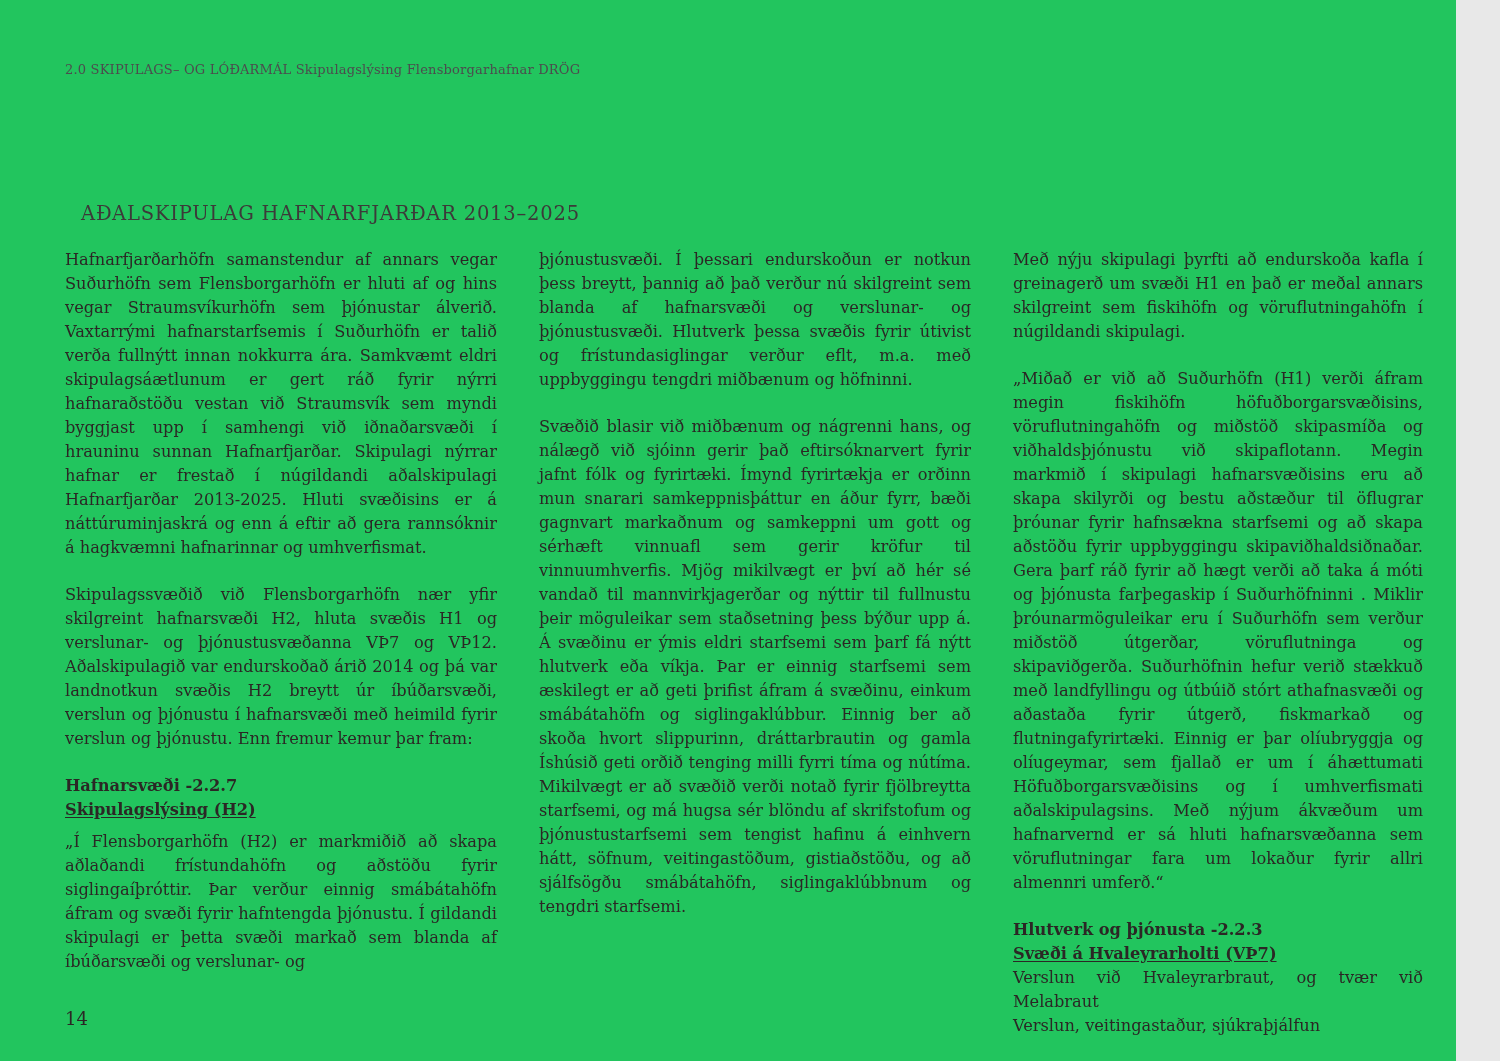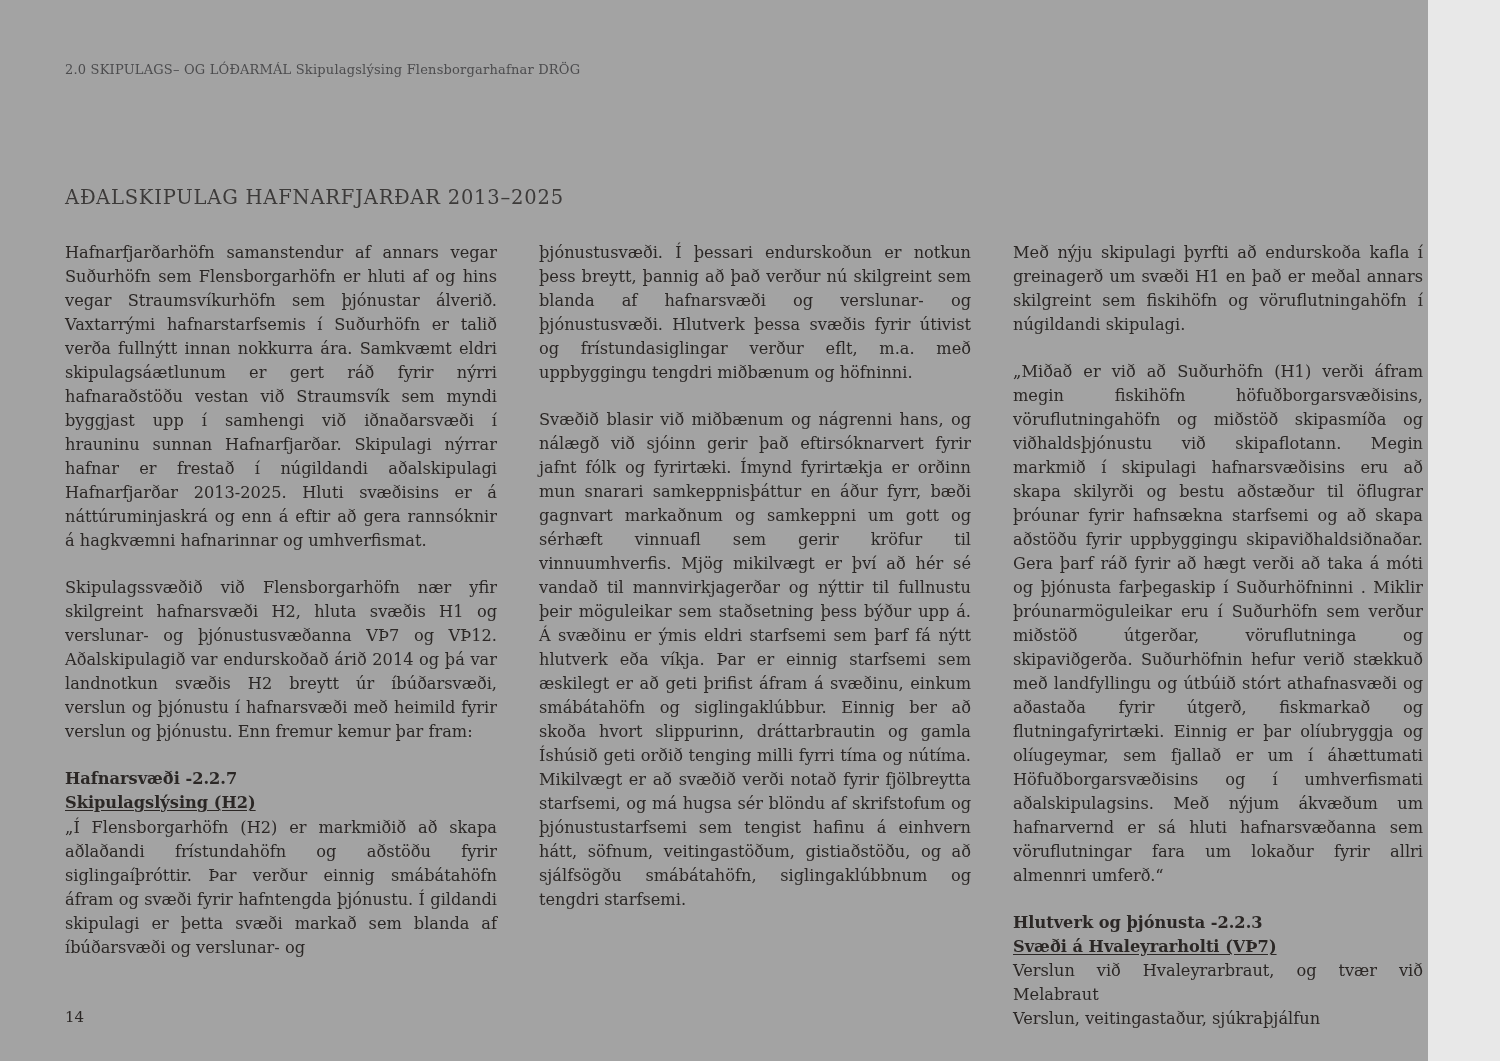--- a/index.html
+++ b/index.html
@@ -4,39 +4,40 @@
 <style>
   html, body {
     margin: 0;
     padding: 0;
     background: #e8e8e8;
   }
   .page {
     position: relative;
     width: 1428px;
     height: 1061px;
-    background: #a3a3a3;
+    background: #22c55e;
     font-family: "DejaVu Serif", serif;
     color: #2b2725;
     overflow: hidden;
+    padding-left: 28px;
   }
   .running-header {
     position: absolute;
     left: 65px;
     top: 62px;
     font-size: 13px;
     letter-spacing: 0.2px;
     color: #4c4c4e;
     white-space: nowrap;
   }
   .doc-title {
     position: absolute;
     left: 65px;
     top: 186px;
-    margin: 0;
+    margin: 16px;
     font-size: 19.5px;
     font-weight: 400;
     letter-spacing: 0.8px;
     color: #3c3a39;
     white-space: nowrap;
   }
   .columns {
     position: absolute;
     left: 65px;
     top: 240px;
@@ -45,37 +46,37 @@
   }
   .col {
     font-size: 16.2px;
     line-height: 24px;
     text-align: justify;
   }
   .col-1 { width: 432px; }
   .col-2 { width: 432px; }
   .col-3 { width: 410px; }
   .col p {
-    margin: 1px 0 23px 0;
+    margin: 8px 0 23px 0;
   }
   .col p.tight {
     margin-bottom: 0;
   }
   .h-bold {
     font-weight: 700;
   }
   .h-underline {
     text-decoration: underline;
     text-underline-offset: 2px;
   }
   .page-number {
     position: absolute;
     left: 65px;
     top: 1008px;
-    font-size: 15px;
+    font-size: 18px;
     color: #2b2725;
   }
 </style>
 </head>
 <body>
 
 <div class="page">
 
   <div class="running-header">2.0 SKIPULAGS– OG LÓÐARMÁL Skipulagslýsing Flensborgarhafnar DRÖG</div>
 

